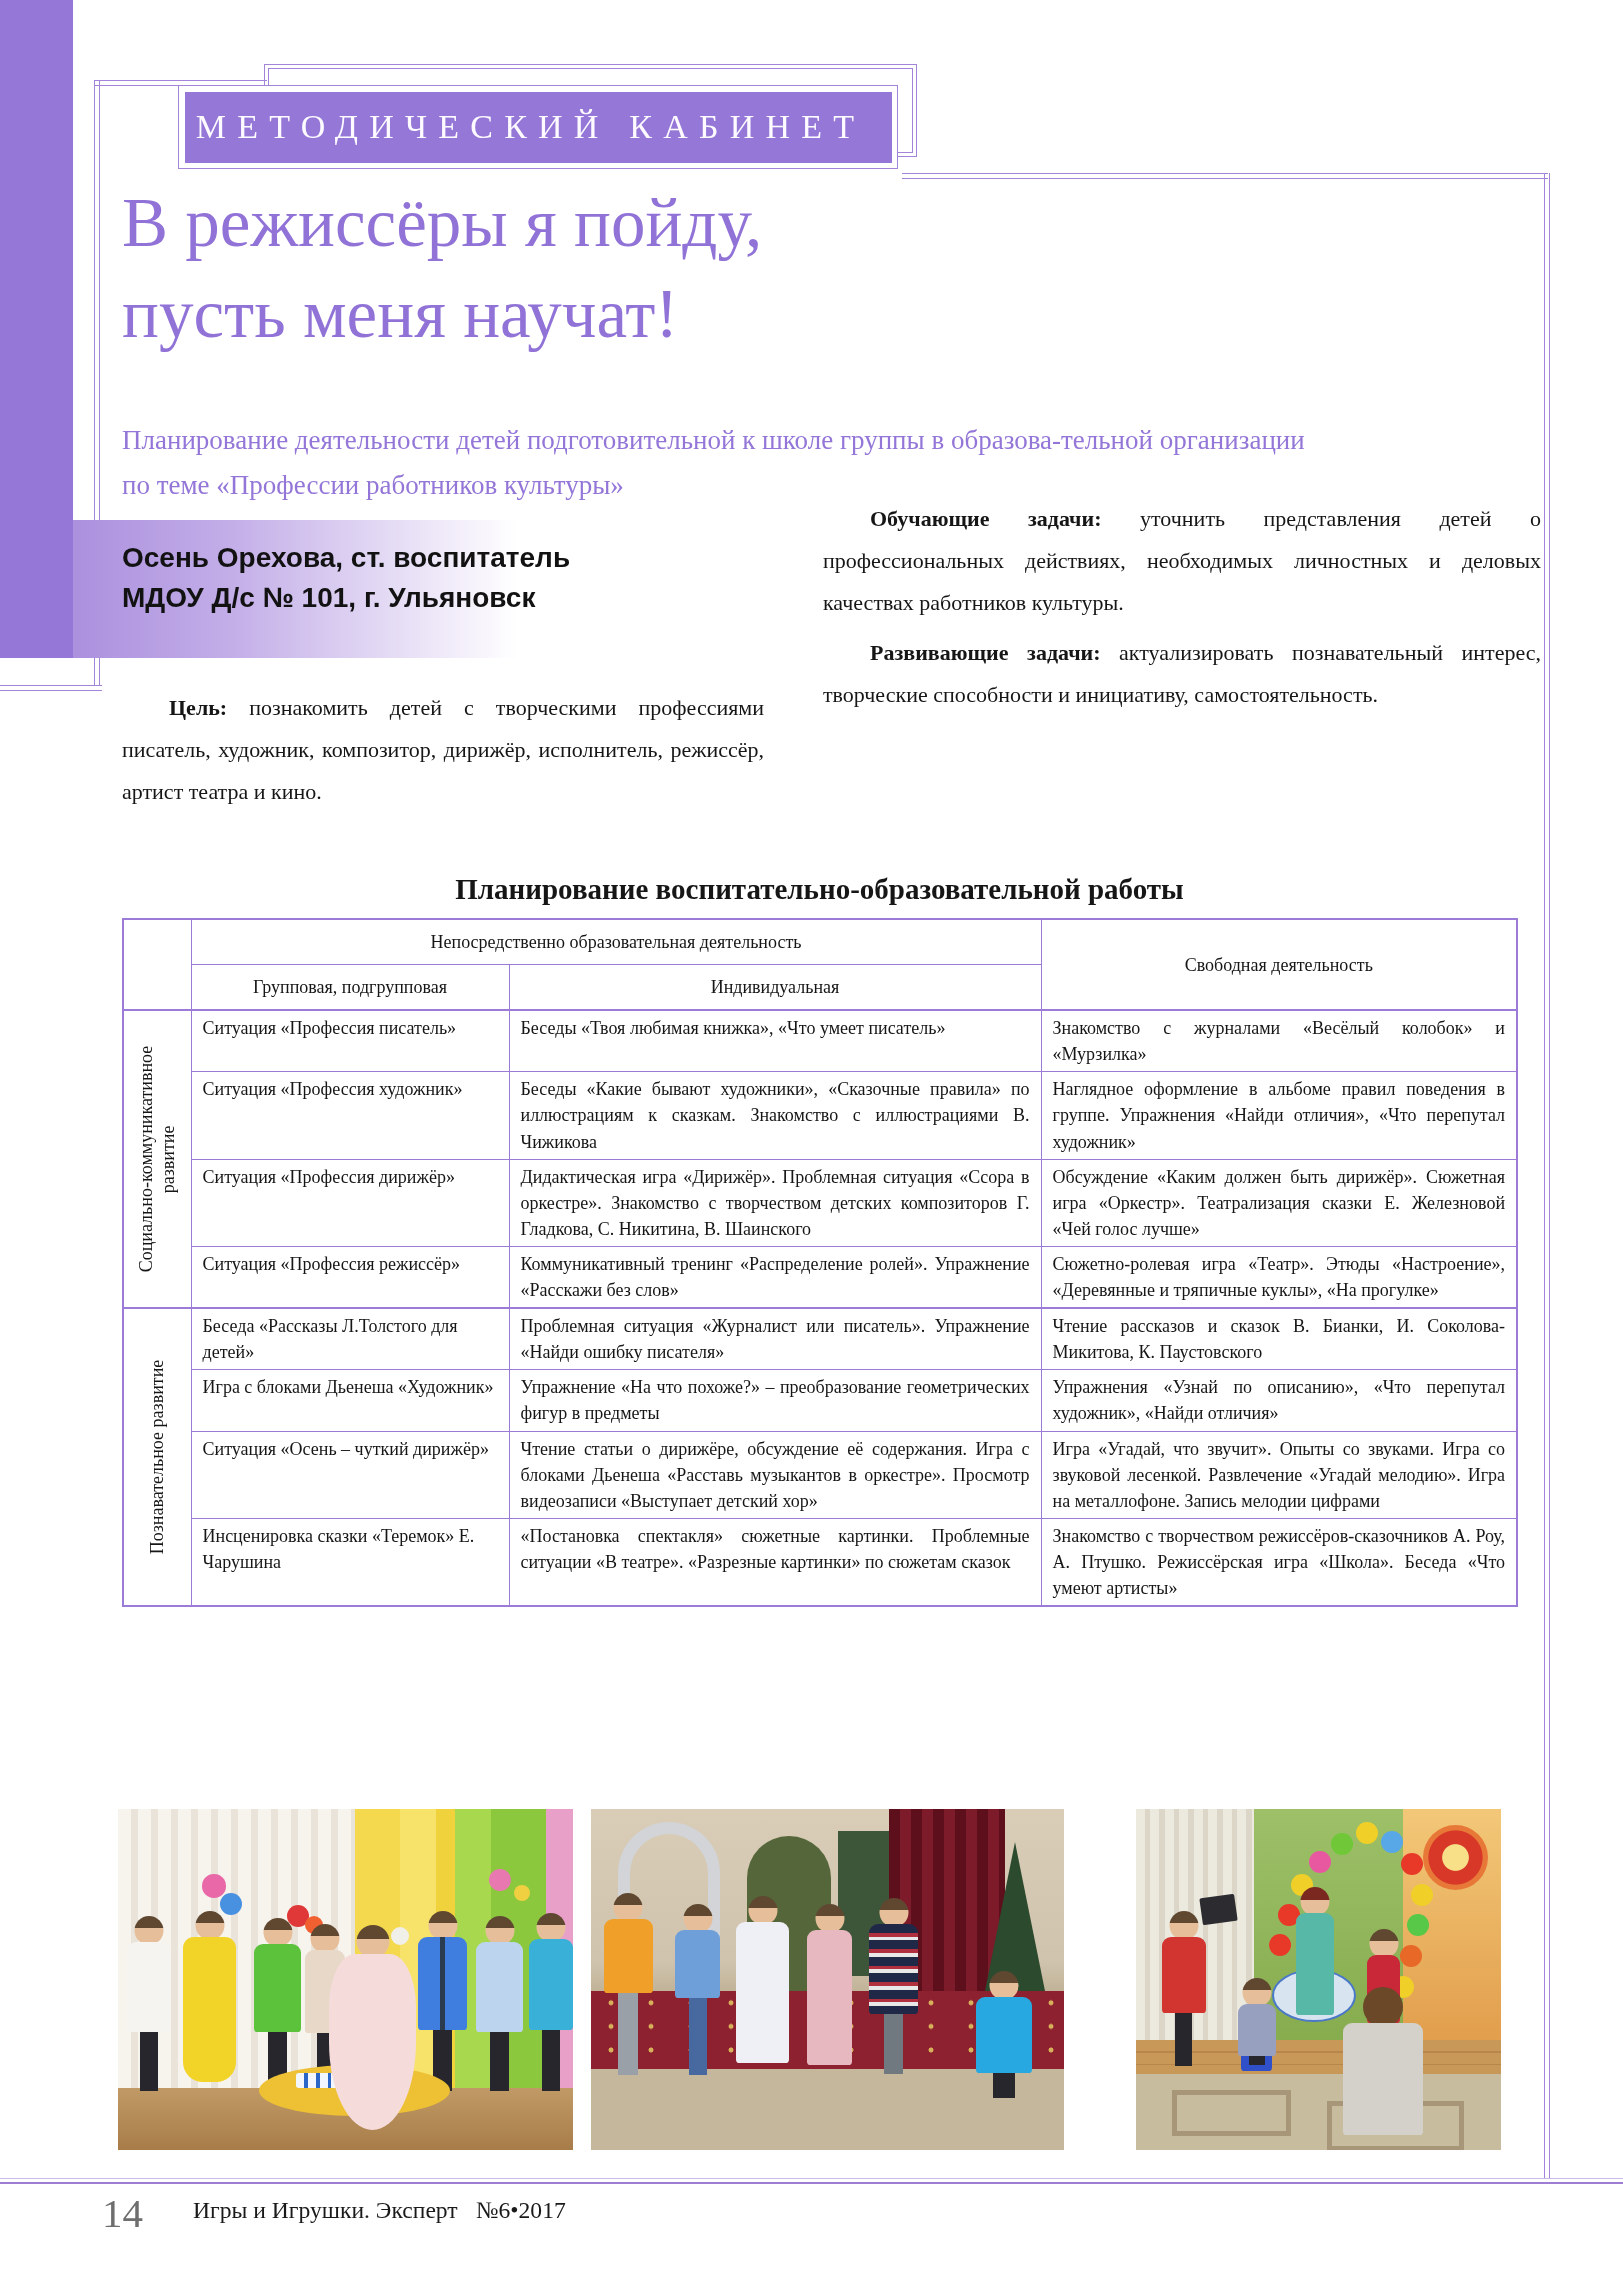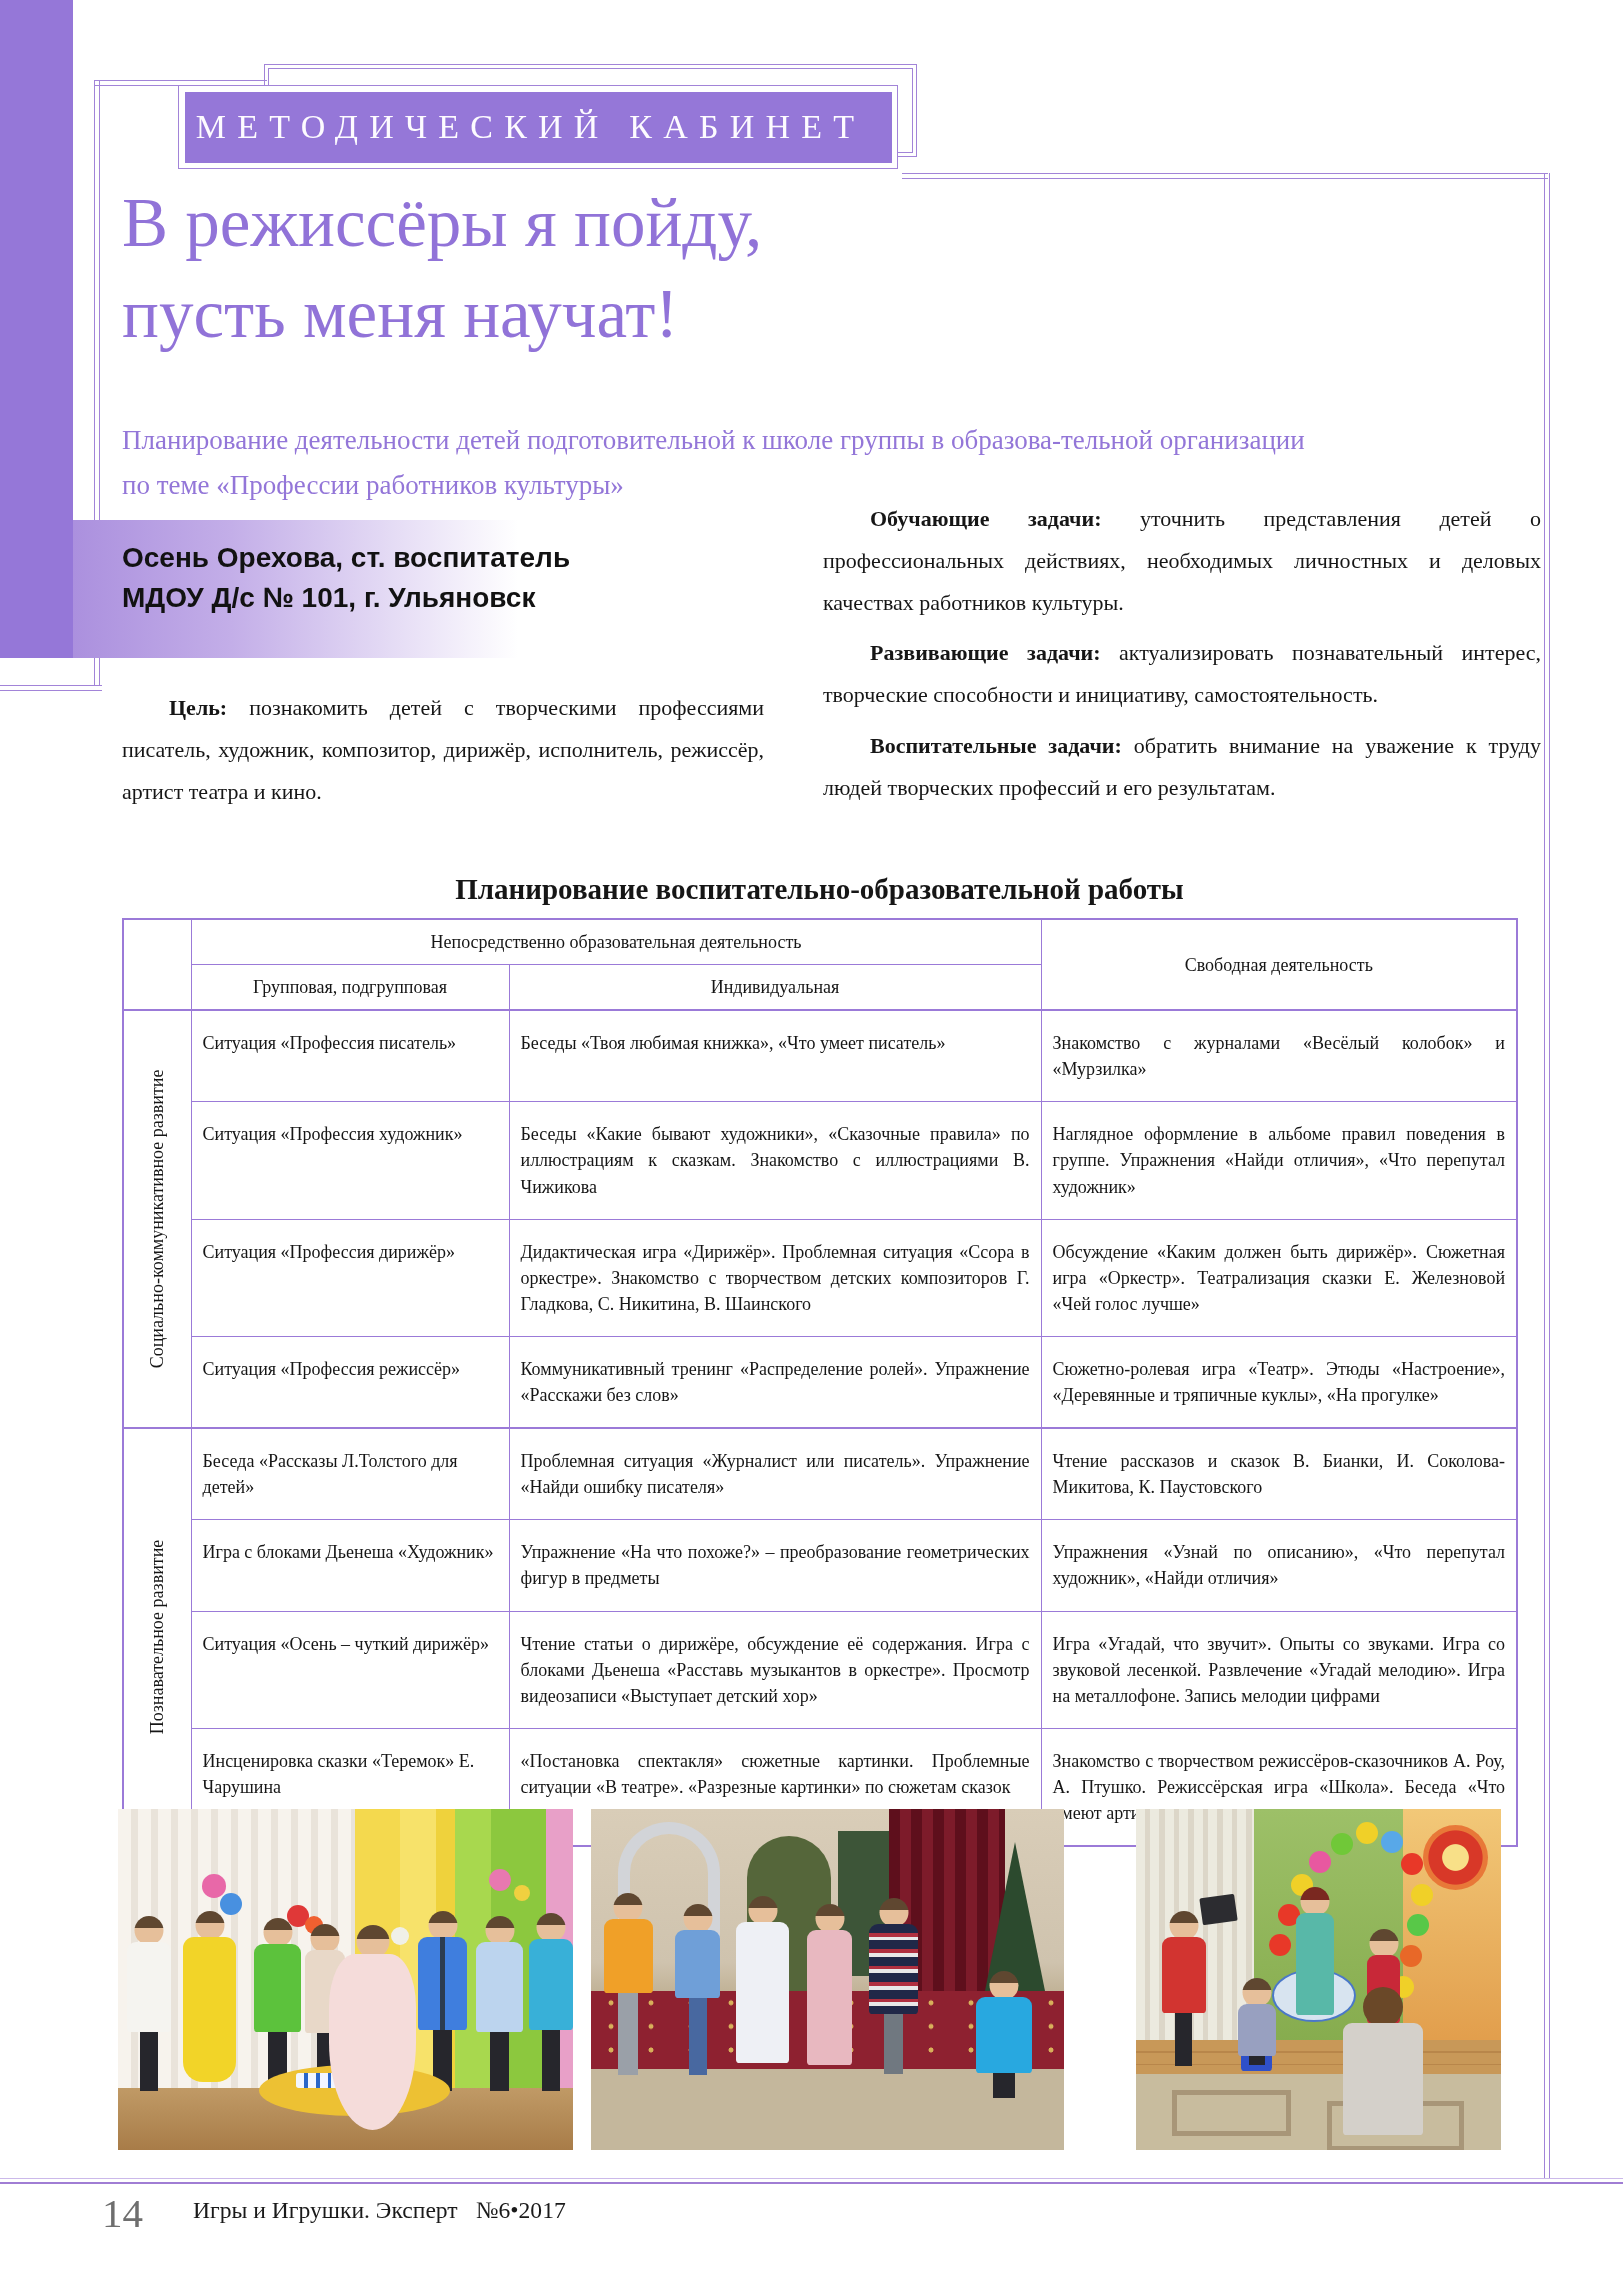--- a/index.html
+++ b/index.html
@@ -34,21 +34,21 @@
   .para{font-size:22px;line-height:1.9;text-align:justify;text-indent:47px;color:var(--text,#161616);margin:0 0 9px 0;}
   .para .lead{font-weight:bold;}
   .goal-col{position:absolute;left:122px;top:687px;width:642px;}
   .tasks-col{position:absolute;left:823px;top:498px;width:718px;}
 
   
   .table-title{position:absolute;left:122px;top:873px;width:1395px;text-align:center;font-weight:bold;font-size:29px;}
   .tbl-wrap{position:absolute;left:122px;top:918px;width:1395px;}
   table.plan{border-collapse:collapse;width:100%;table-layout:fixed;border:2.7px solid var(--table-border,#9b7ad8);}
   table.plan th,table.plan td{border:1.8px solid var(--table-border,#9b7ad8);font-size:18px;line-height:1.45;
-      padding:19px 11px;box-sizing:border-box;}
+      padding:4px 11px;box-sizing:border-box;}
   table.plan th{font-weight:normal;text-align:center;vertical-align:middle;padding:9px 7.3px;}
   table.plan thead tr:last-child th{border-bottom:2.7px solid var(--table-border,#9b7ad8);}
   table.plan tbody td{vertical-align:top;}
   table.plan tbody tr.group-start td{border-top:2.7px solid var(--table-border,#9b7ad8);}
   td.c0{text-align:left;}
   td.c1,td.c2{text-align:justify;}
   td.rot-cell{position:relative;padding:3.6px;}
   .rot{position:absolute;inset:1.8px;display:flex;align-items:center;justify-content:center;
        writing-mode:vertical-rl;transform:rotate(180deg);font-size:18px;line-height:1.25;text-align:center;}
 
@@ -151,21 +151,20 @@
     <div>МДОУ Д/с № 101, г. Ульяновск</div>
   </div>
 
   <div class="goal-col">
     <p class="para"><span class="lead">Цель:</span> <span>познакомить детей с творческими профессиями писатель, художник, композитор, дирижёр, исполнитель, режиссёр, артист театра и кино.</span></p>
   </div>
 
   <div class="tasks-col">
     <p class="para"><span class="lead">Обучающие задачи:</span> <span>уточнить представления детей о профессиональных действиях, необходимых личностных и деловых качествах работников культуры.</span></p>
     <p class="para"><span class="lead">Развивающие задачи:</span> <span>актуализировать познавательный интерес, творческие способности и инициативу, самостоятельность.</span></p>
-    <p class="para"><span class="lead">Воспитательные задачи:</span> <span>обратить внимание на уважение к труду людей творческих профессий и его результатам.</span></p>
   </div>
 
   <div class="table-title">Планирование воспитательно-образовательной работы</div>
   <div class="tbl-wrap">
     <table class="plan">
       <colgroup>
           <col style="width:68px">
           <col style="width:318px">
           <col style="width:532px">
           <col style="width:476px">

